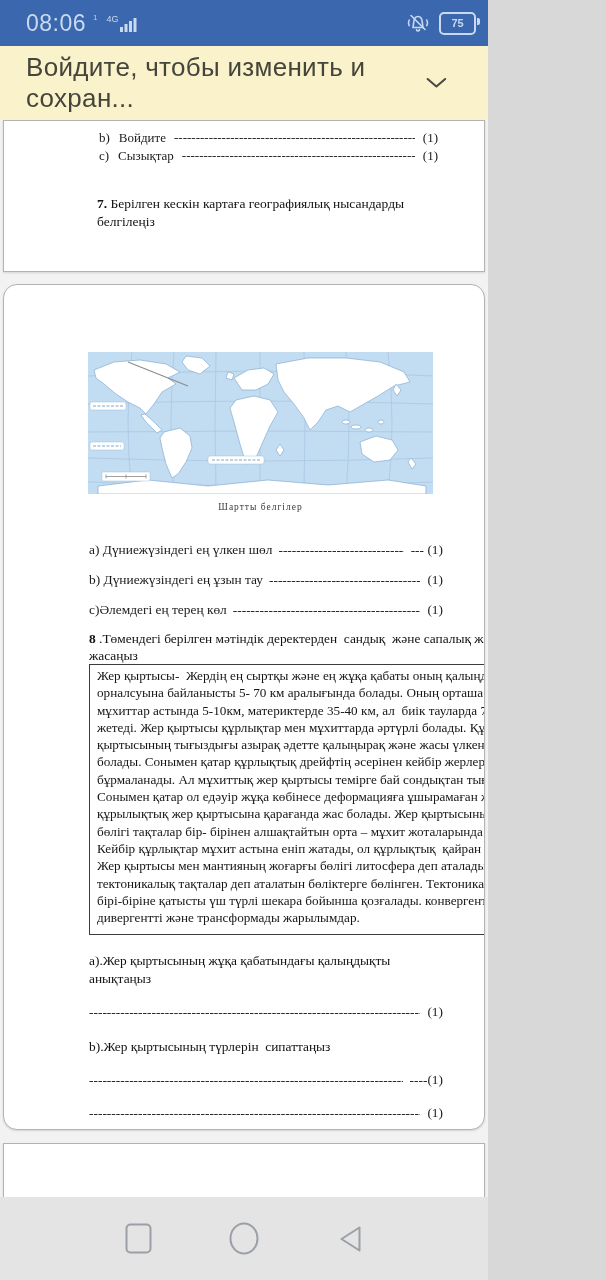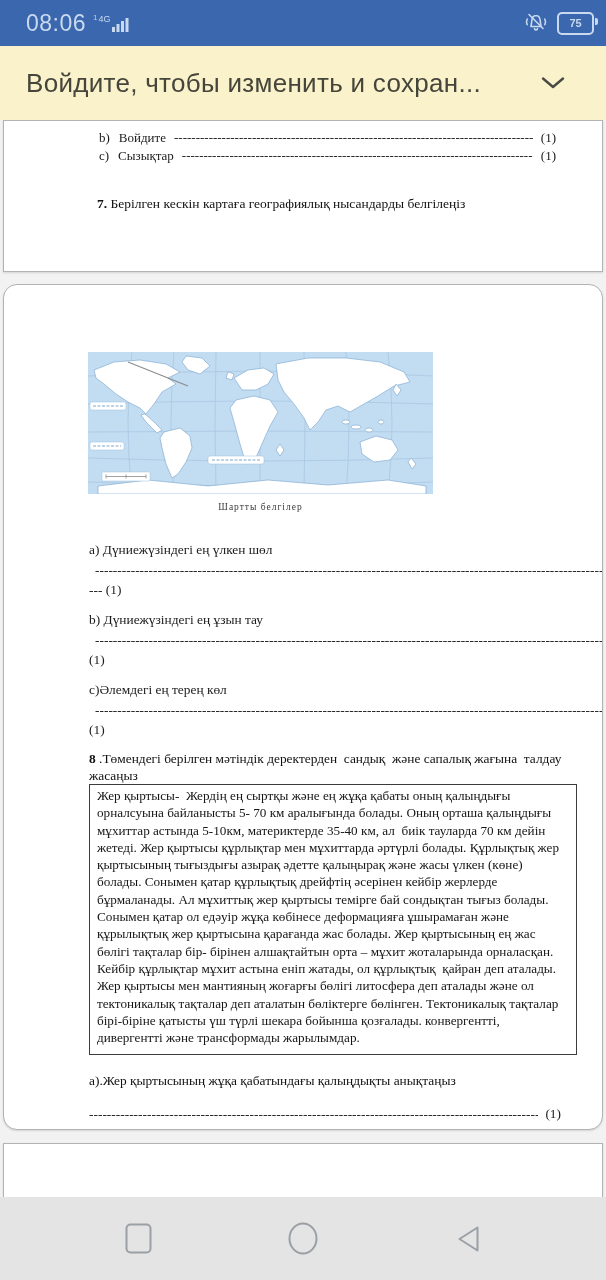--- a/index.html
+++ b/index.html
@@ -1,26 +1,26 @@
 <!DOCTYPE html>
 <html><head>
 <meta charset="utf-8">
 <style>
   html,body{margin:0;padding:0;background:#d8d8d8;}
-  .screen{position:relative;width:606px;height:1280px;background:#f9a8d4;overflow:hidden;
+  .screen{position:relative;width:488px;height:1280px;background:#f9a8d4;overflow:hidden;
           font-family:"Liberation Sans",sans-serif;}
 
   
   .status{height:46px;background:#3a67ad;display:flex;align-items:center;padding:0 12px;
           color:#c9d9ef;box-sizing:border-box;}
   .time{font-size:23px;font-weight:500;letter-spacing:.5px;margin-left:14px;}
   .sig{display:flex;align-items:flex-end;margin-left:7px;}
-  .sig .net{font-size:9px;line-height:9px;margin:0 1px 8px 0;}
+  .sig .net{font-size:9px;line-height:9px;margin:0 1px 8px 8px;}
   .sig .sup1{font-size:8px;line-height:8px;margin:0 1px 10px 0;opacity:.9;}
-  .status .right{margin-left:auto;display:flex;align-items:flex-start;gap:9px;}
+  .status .right{margin-left:auto;display:flex;align-items:flex-end;gap:9px;}
   .batt{position:relative;width:33px;height:19px;border:2px solid #c9d9ef;border-radius:5px;
         display:flex;align-items:center;justify-content:center;font-size:11px;font-weight:700;}
   .batt:after{content:"";position:absolute;right:-6px;top:4px;width:3px;height:7px;
               background:#c9d9ef;border-radius:0 2px 2px 0;}
 
   
   .banner{height:74px;background:#faf2cb;display:flex;align-items:center;padding:0 26px;
           box-sizing:border-box;cursor:pointer;}
   .banner-text{font-size:26px;color:#45453b;letter-spacing:.3px;}
   .banner .chev{margin-left:auto;margin-right:14px;}
@@ -45,22 +45,22 @@
   .q7 .num{font-weight:700;}
 
   
   .mapwrap{margin:67px 0 0 84px;width:345px;}
   svg.map{display:block;width:345px;height:142px;}
   .mapcap{text-align:center;font:9.5px/12px "Liberation Serif",serif;color:#3a3a3a;
           margin-top:7px;letter-spacing:1px;}
 
   
   .p2items{margin:27px 41px 0 85px;}
-  .p2row{display:flex;align-items:flex-start;font:13.4px/20px "Liberation Serif",serif;
-         color:#1b1b1b;margin-bottom:10px;flex-direction:column;}
+  .p2row{display:flex;align-items:center;font:13.4px/20px "Liberation Serif",serif;
+         color:#1b1b1b;margin-bottom:10px;}
   .p2row .t{white-space:pre;}
   .p2row.rowc .t{min-width:133px;}
   .p2row .dash{flex:1;overflow:hidden;white-space:nowrap;margin:0 7px 0 6px;}
   .p2row .mark{white-space:pre;}
 
   
   .q8{margin:2px 40px 0 85px;width:474px;font:13.4px/17px "Liberation Serif",serif;color:#111;}
   .q8 .num{font-weight:700;}
   .q8 .txt{white-space:pre-wrap;}
   .tbox{margin:0 0 0 85px;width:488px;min-height:241px;border:1px solid #3c3c3c;

